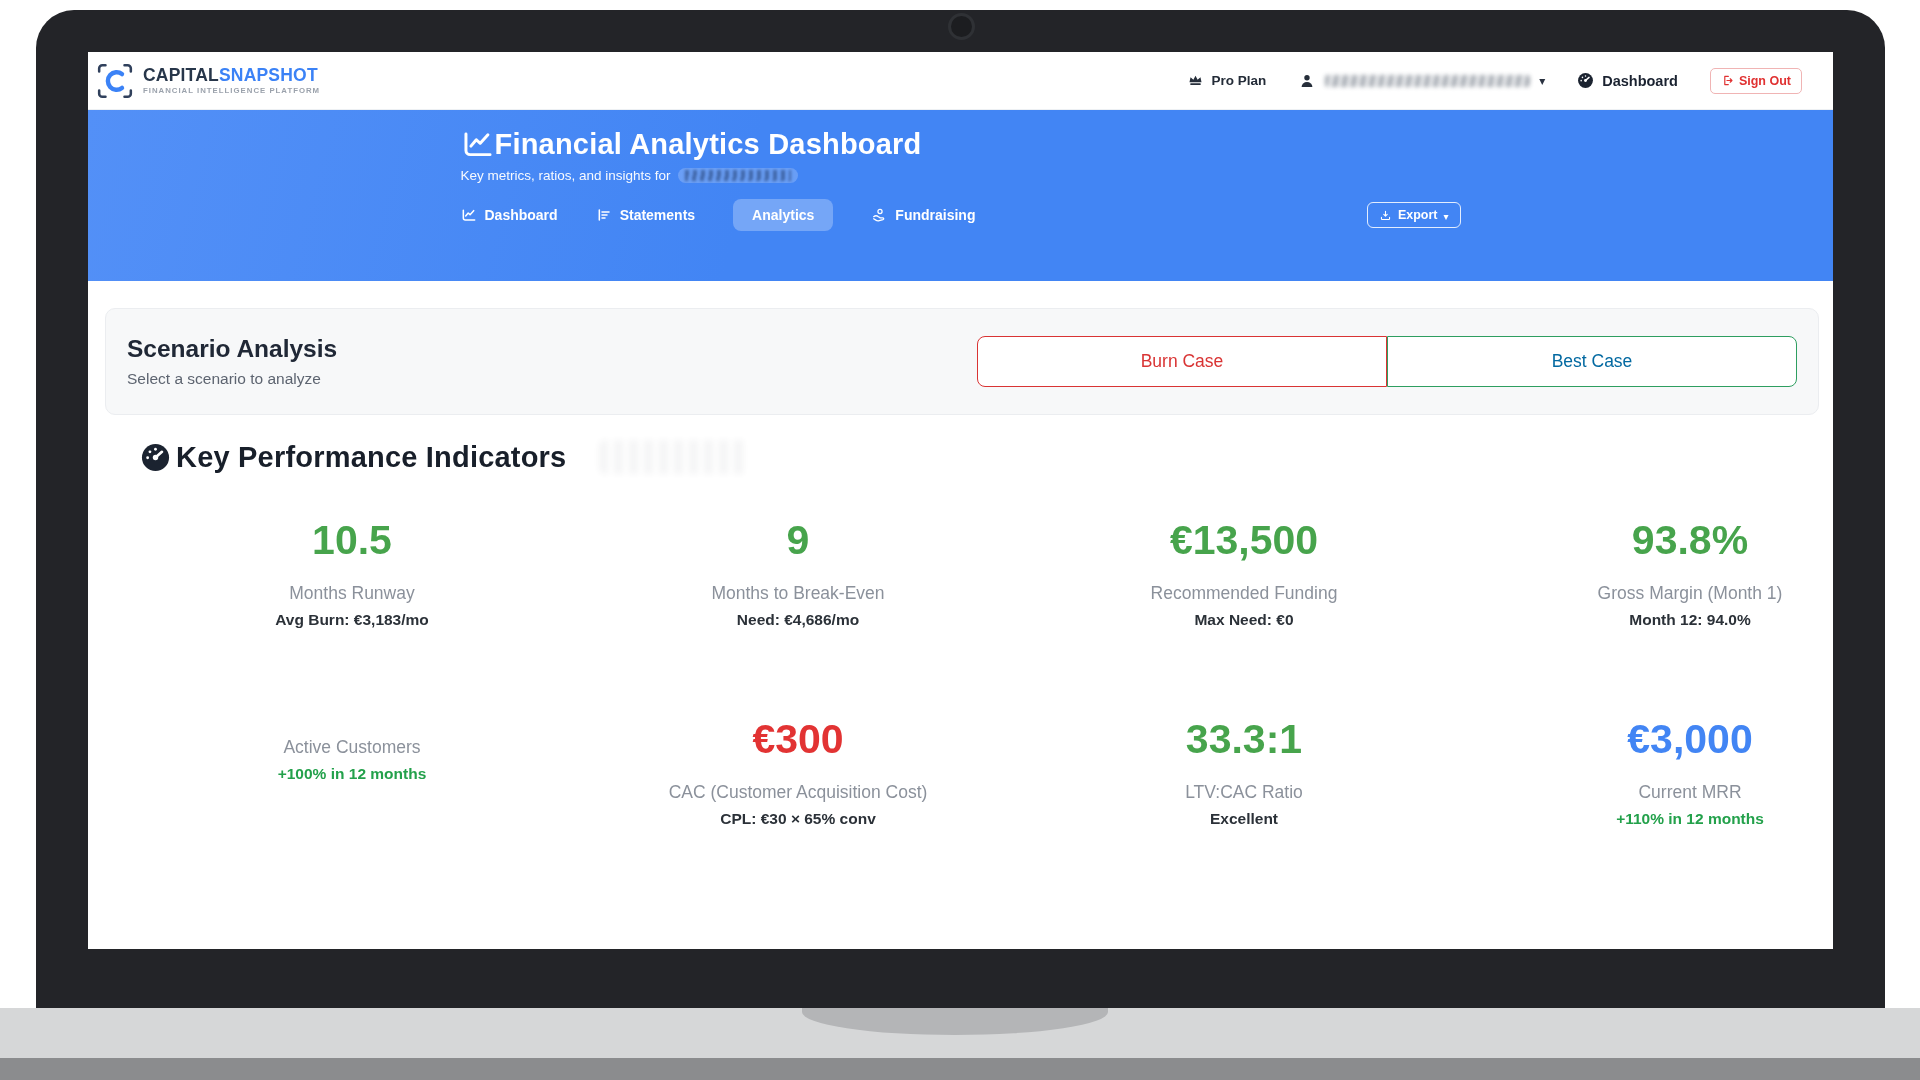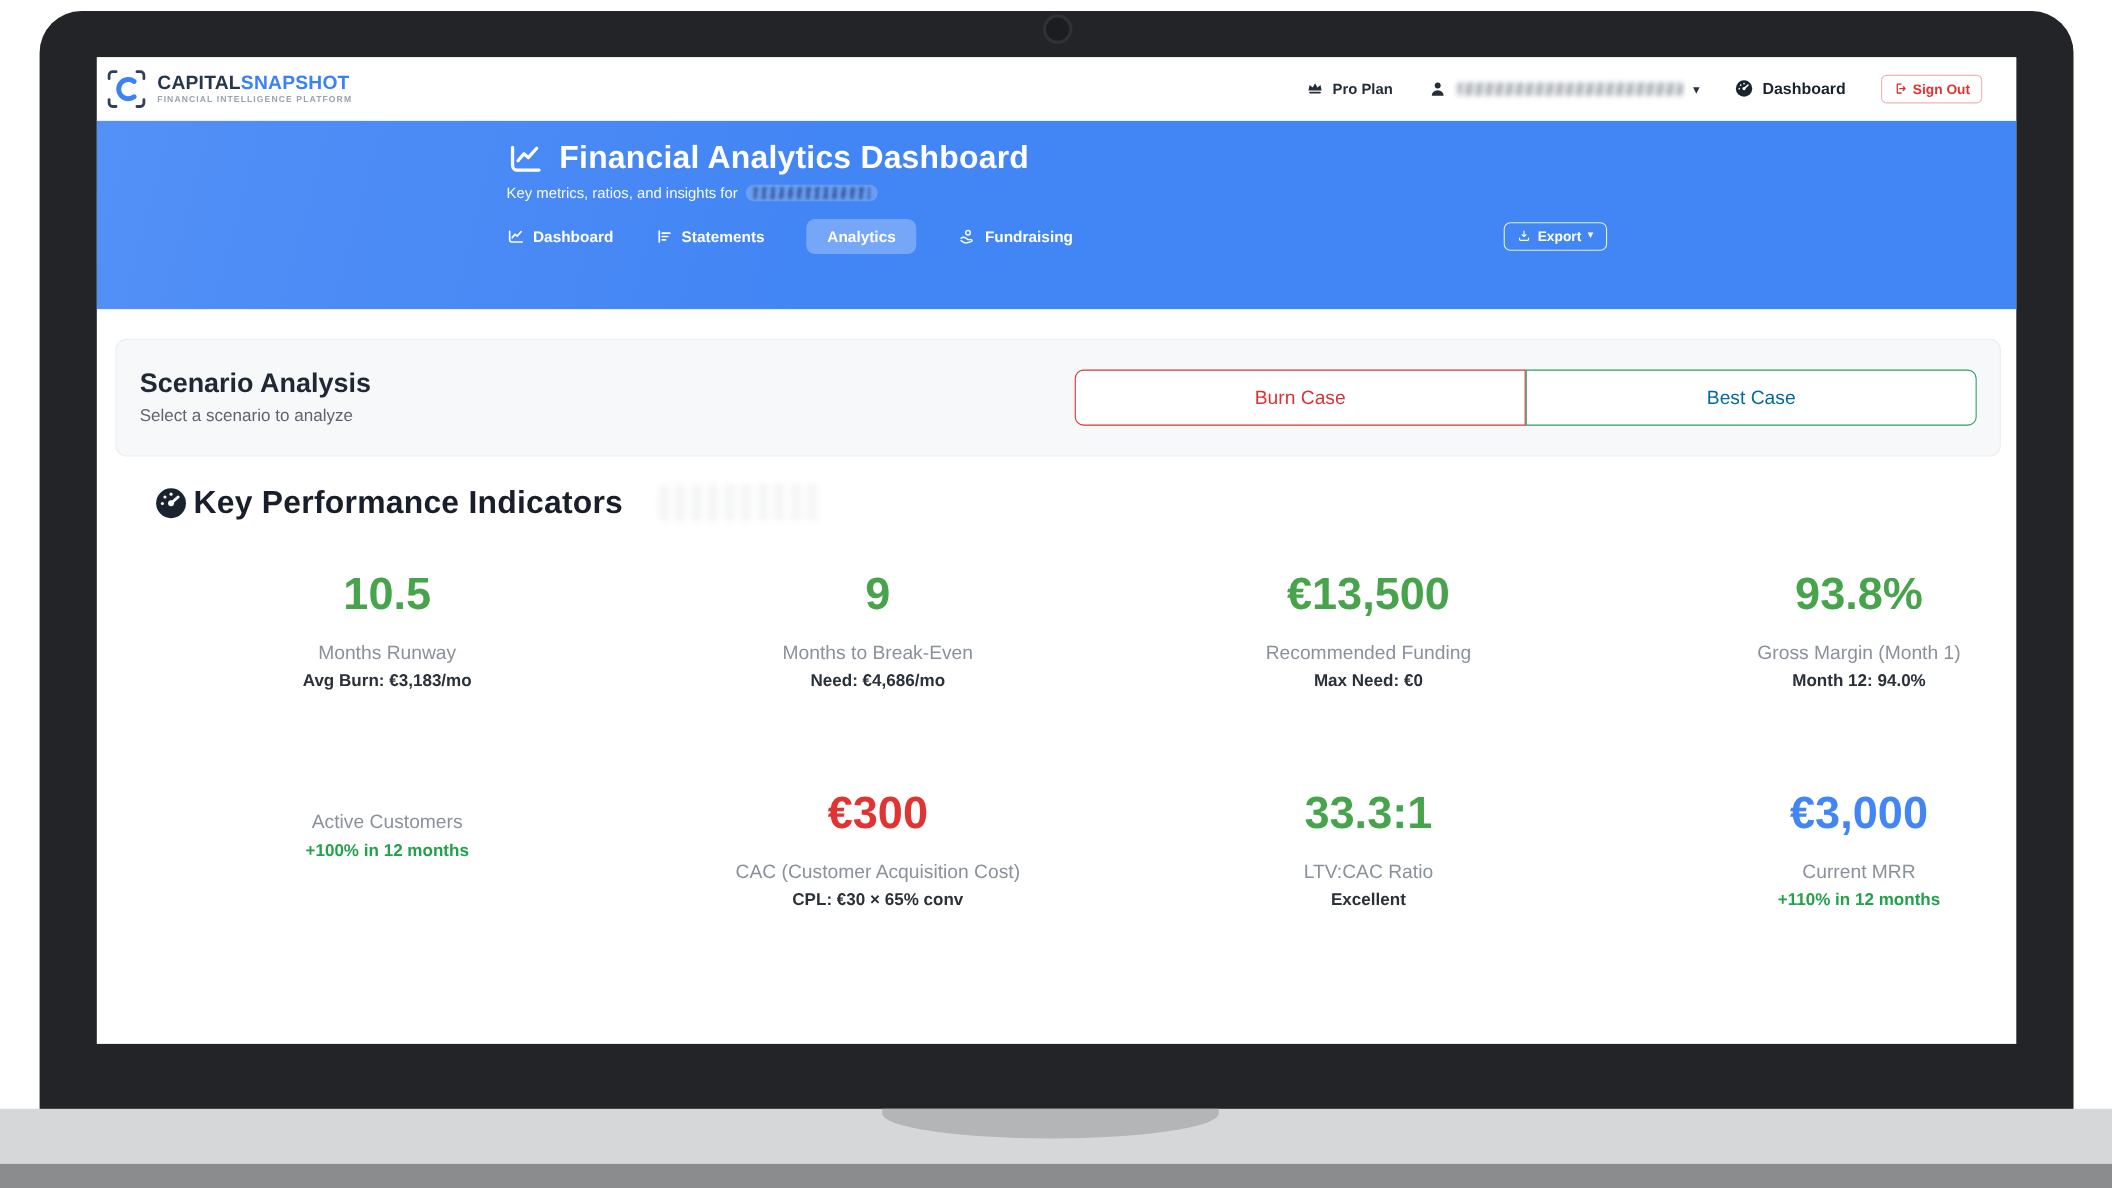--- a/index.html
+++ b/index.html
@@ -58,21 +58,21 @@
     color:#e03131; font-size:12.5px; font-weight:600; cursor:pointer;
     font-family:inherit;
   }
 
   
   .hero {
     height:171px; color:#fff;
     background:linear-gradient(105deg,#5390f7 0%,#4285f4 38%,#4285f4 100%);
   }
   .hero-inner { width:1000px; margin:0 auto; padding-top:17px; }
-  .hero-title-row { display:flex; align-items:center; gap:14px; }
+  .hero-title-row { display:flex; align-items:center; }
   .hero-title-row h1 { margin:0; font-size:29px; font-weight:700; letter-spacing:.2px; }
   .hero-subtitle { margin-top:7px; font-size:13.5px; opacity:.96; display:flex; align-items:flex-start; }
   .redacted-company {
     display:inline-block; margin-left:7px; width:120px; height:15px;
     border-radius:8px; background:rgba(255,255,255,.22); position:relative; overflow:hidden;
   }
   .redacted-company::after {
     content:""; position:absolute; inset:2px 7px;
     background:repeating-linear-gradient(95deg, rgba(18,38,78,.5) 0 4px, rgba(18,38,78,0) 4px 8px);
     filter:blur(1.6px);
@@ -80,21 +80,21 @@
   .hero-nav { margin-top:16px; display:flex; align-items:center; }
   .nav-item {
     display:flex; align-items:center; gap:8px; font-size:14px; font-weight:600;
     margin-right:38px; cursor:pointer; padding:8px 0;
   }
   .nav-item.active {
     background:rgba(255,255,255,.27); border-radius:8px; padding:8px 19px; margin-right:38px;
   }
   .hero-spacer { flex:1; }
   .export-btn {
-    display:flex; align-items:flex-start; gap:6px; background:transparent; color:#fff;
+    display:flex; align-items:flex-end; gap:6px; background:transparent; color:#fff;
     border:1px solid rgba(255,255,255,.85); border-radius:6px; padding:5px 11px;
     font-size:12.5px; font-weight:600; cursor:pointer; font-family:inherit;
   }
   .export-caret { font-size:10px; }
 
   
   .scenario-card {
     margin:27px 14px 0 17px; height:107px; background:#f7f8f9;
     border:1px solid #ebedf0; border-radius:10px;
     display:flex; align-items:center; padding:1px 21px;

